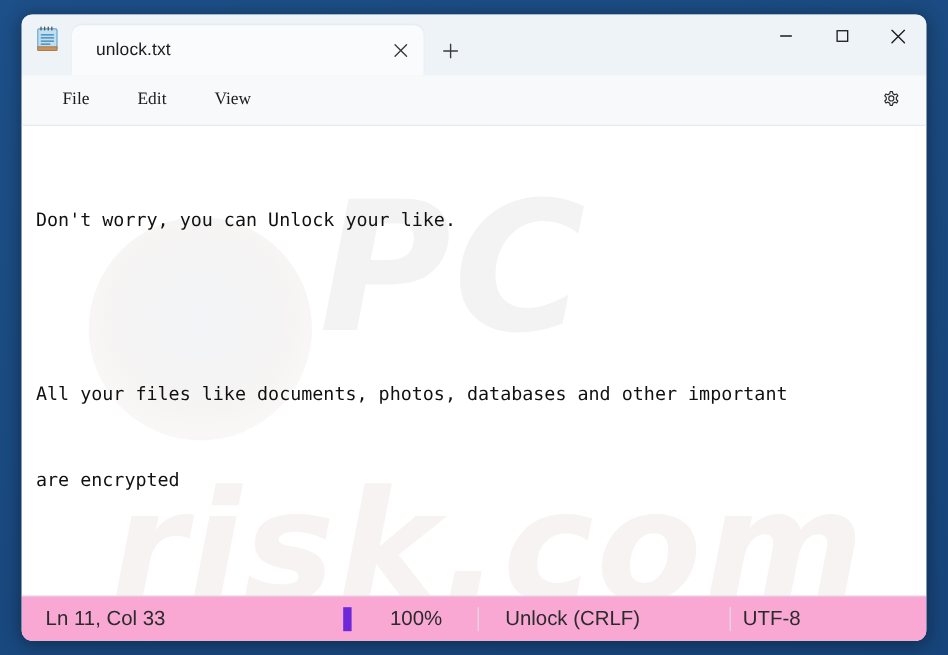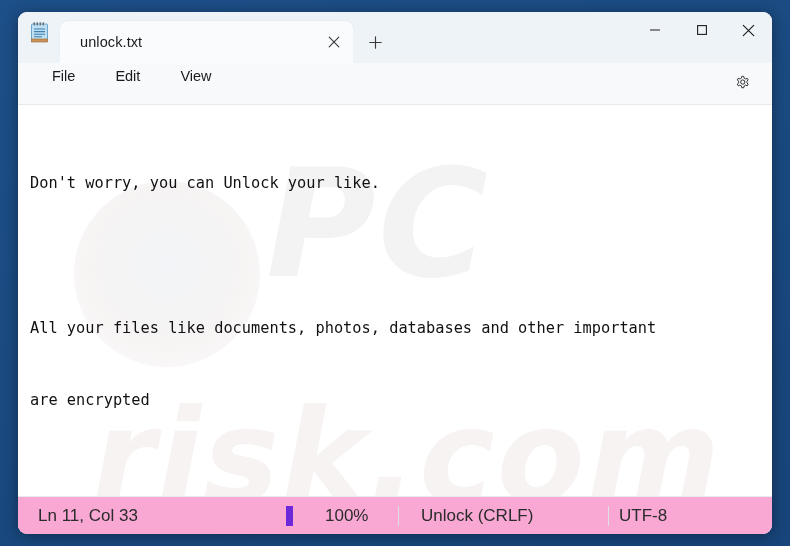--- a/index.html
+++ b/index.html
@@ -114,23 +114,25 @@
     align-items: center;
     justify-content: center;
     color: #1d1d1d;
   }
 
   
   .menubar {
     height: 41px;
     background: #f7f9fb;
     display: flex;
+    align-items: center;
     padding: 0 8px 0 22px;
     flex: 0 0 auto;
     position: relative;
+    font-family: Liberation Serif, serif;
   }
 
   .menu-item {
     font-size: 14.5px;
     color: #1b1b1b;
     padding: 5px 12px;
     border-radius: 4px;
     margin-right: 16px;
     white-space: nowrap;
   }

